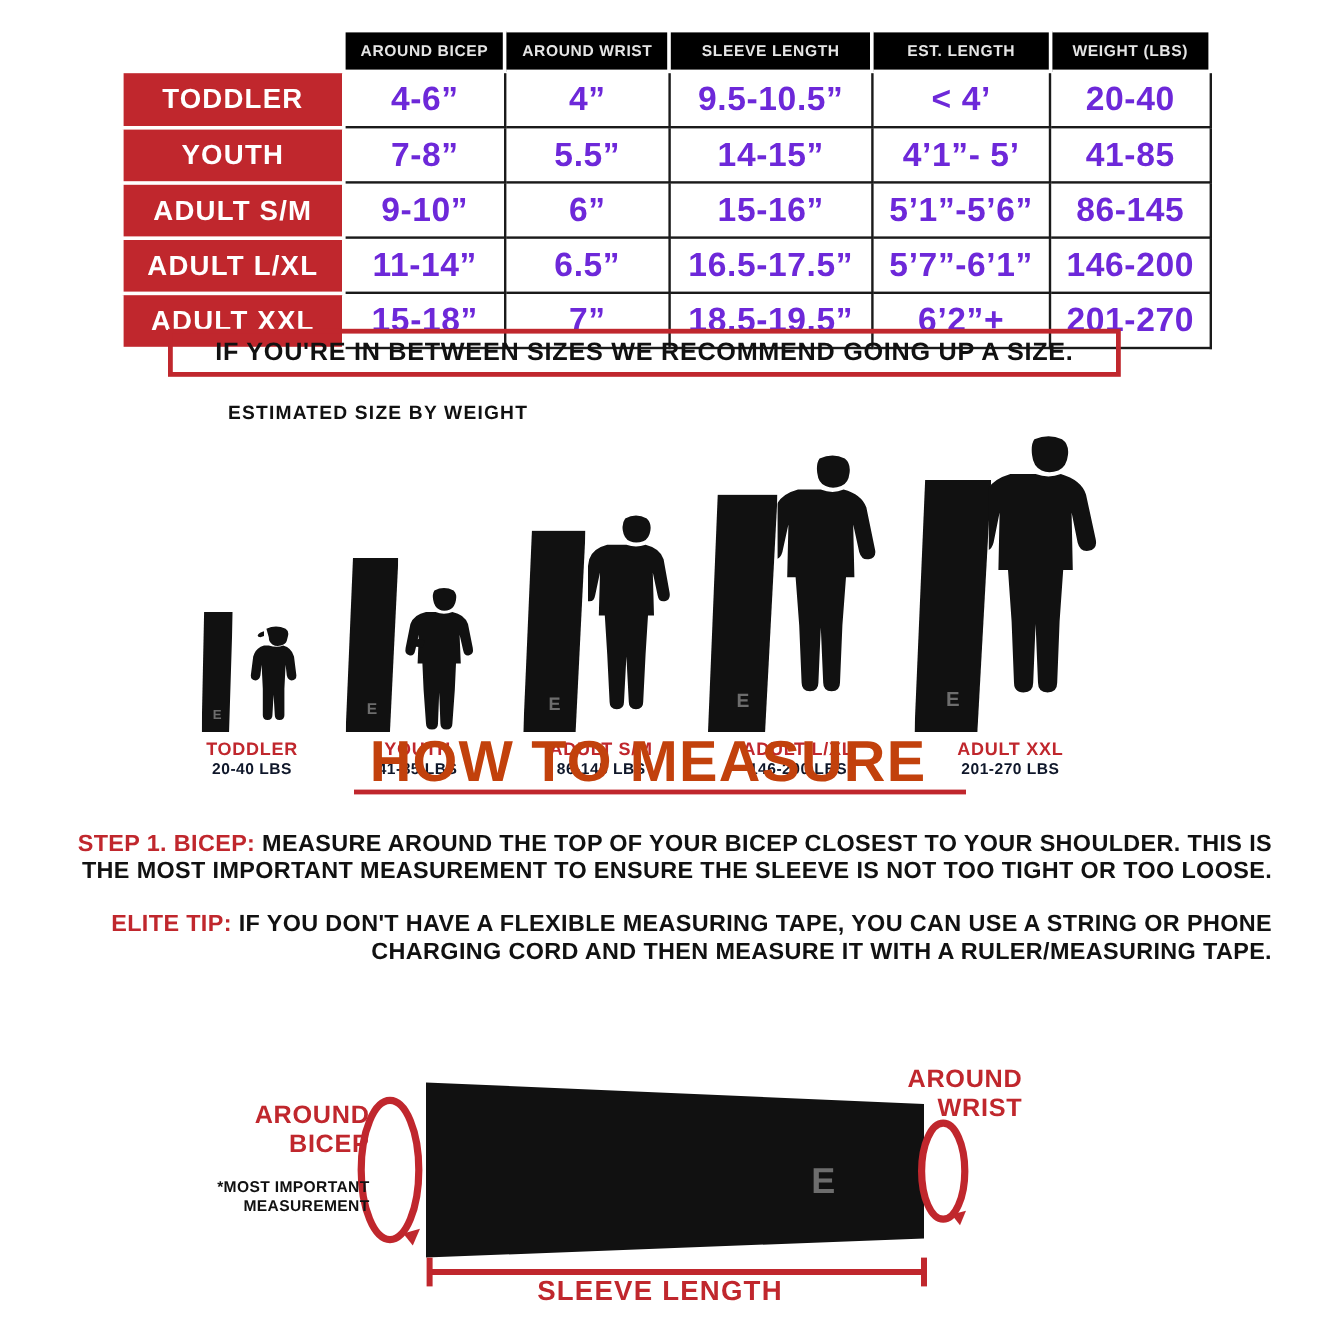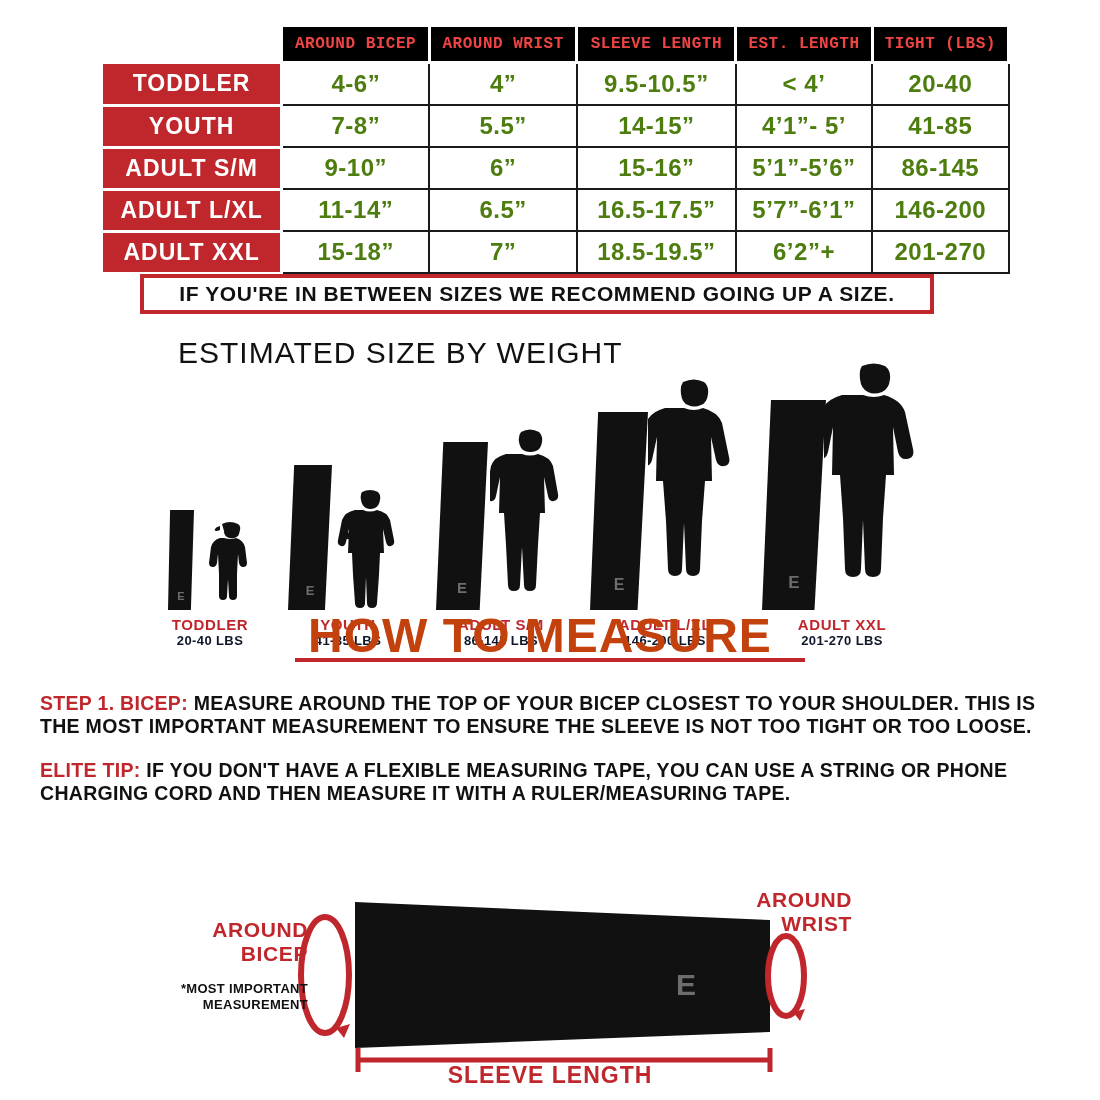--- a/index.html
+++ b/index.html
@@ -21,41 +21,40 @@
     border-collapse: collapse;
   }
   .size-table td, .size-table th {
     border: 3px solid #ffffff;
     text-align: center;
     font-weight: bold;
     letter-spacing: 0.5px;
   }
   .size-table thead th {
     background: #000000;
-    color: #ef4444;
-    font-size: 16px;
+    color: #e5e5e5;
+    font-size: 13px;
     padding: 8px 4px;
     border-right: 3px solid #ffffff;
-    font-family: Liberation Mono, monospace;
   }
   .size-table thead th.blank {
     background: #ffffff;
     border: none;
   }
   .size-table tbody td.rowlabel {
     background: #c0272d;
     color: #ffffff;
     font-size: 23px;
     padding: 6px 8px;
     letter-spacing: 1px;
   }
   .size-table tbody td.cell {
     background: #ffffff;
-    color: #4d7c0f;
-    font-size: 24px;
+    color: #6d28d9;
+    font-size: 28px;
     padding: 6px 4px;
     border: 2px solid #1a1a1a;
     letter-spacing: 0.5px;
     text-align: center;
   }
 
   
   .recommend {
     position: absolute;
     left: 140px; top: 274px;
@@ -63,22 +62,22 @@
     border: 4px solid #c0272d;
     display: flex; align-items: center; justify-content: center;
     font-size: 21px; font-weight: bold;
     letter-spacing: 0.6px;
     color: #111111;
   }
 
   
   .est-title {
     position: absolute;
-    left: 178px; top: 336px;
-    font-size: 30px; font-weight: normal;
+    left: 190px; top: 336px;
+    font-size: 16px; font-weight: bold;
     letter-spacing: 1px;
     color: #111111;
   }
 
   .figures { position: absolute; left: 0; top: 330px; width: 1100px; height: 280px; }
   .figgroup { position: absolute; bottom: 0; }
   .figgroup .art { position: relative; }
   .sleeve {
     position: absolute; bottom: 0;
     background: #111111;
@@ -128,21 +127,21 @@
   }
   .how-underline {
     position: absolute;
     left: 295px; top: 658px;
     width: 510px; height: 4px;
     background: #c0272d;
   }
 
   .steps { position: absolute; left: 40px; top: 672px; width: 1020px; }
   .step {
-    text-align: left;
+    text-align: right;
     font-size: 19.5px;
     font-weight: bold;
     line-height: 1.22;
     letter-spacing: 0.3px;
     color: #111111;
     margin-bottom: 16px;
   }
   .step .head { color: #c0272d; }
 
   
@@ -187,21 +186,21 @@
 <div class="page">
 
   <table class="size-table">
     <thead>
       <tr>
         <th class="blank"></th>
         <th>AROUND BICEP</th>
         <th>AROUND WRIST</th>
         <th>SLEEVE LENGTH</th>
         <th>EST. LENGTH</th>
-        <th>TIGHT (LBS)</th>
+        <th>WEIGHT (LBS)</th>
       </tr>
     </thead>
     <tbody>
       <tr>
         <td class="rowlabel">TODDLER</td>
         <td class="cell">4-6”</td>
         <td class="cell">4”</td>
         <td class="cell">9.5-10.5”</td>
         <td class="cell">&lt; 4’</td>
         <td class="cell">20-40</td>

